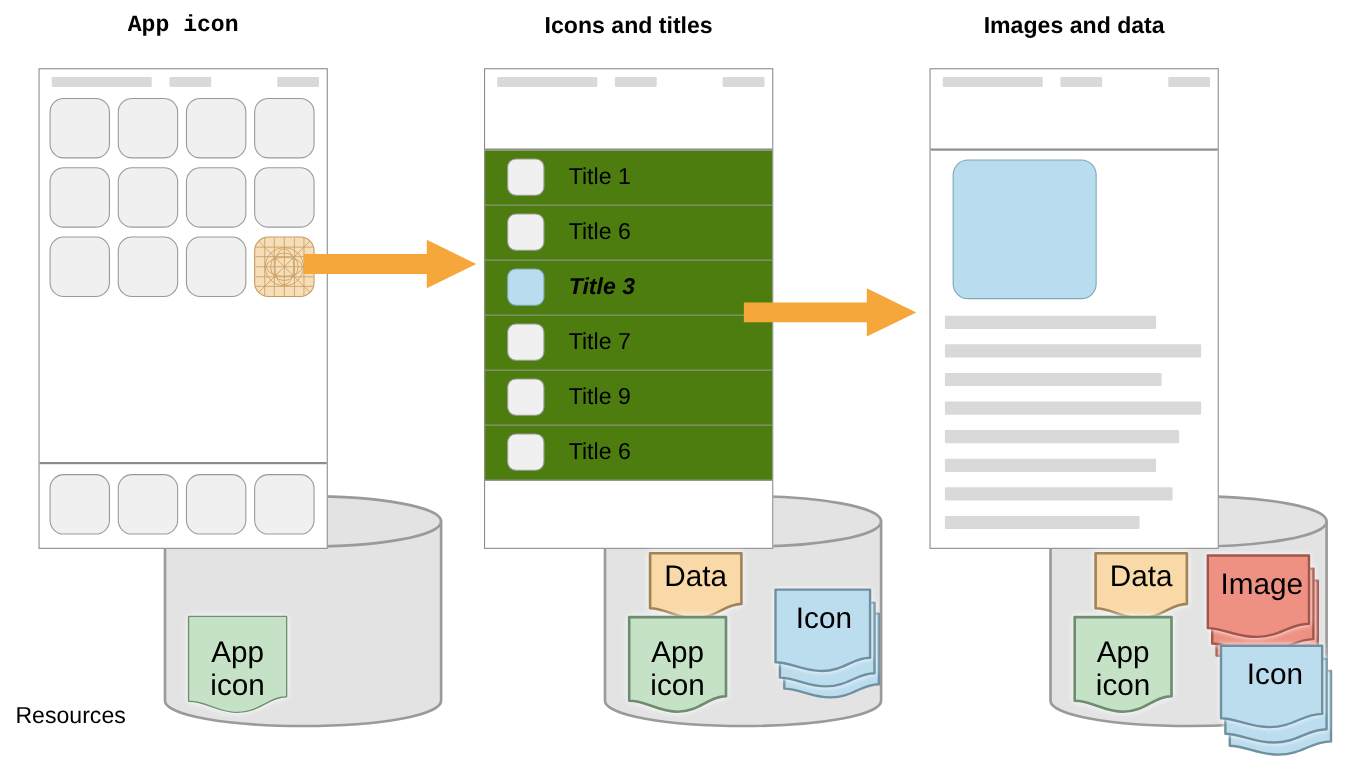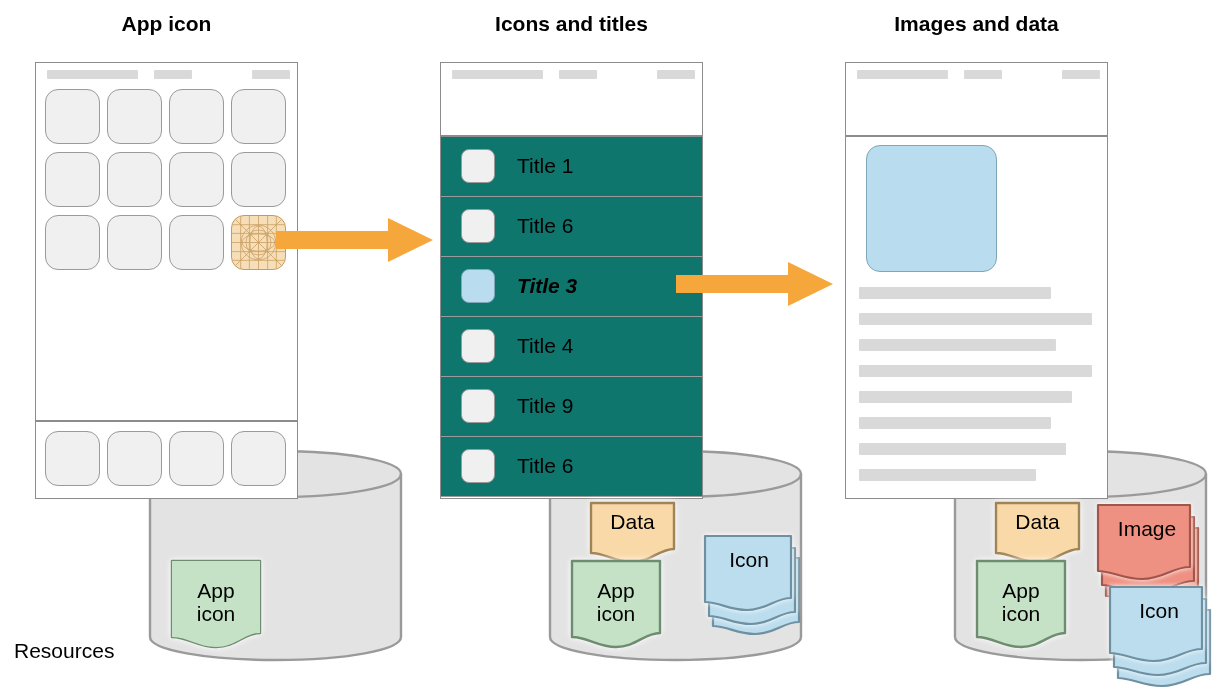--- a/index.html
+++ b/index.html
@@ -15,21 +15,21 @@
 
   
   .col-title {
     position: absolute;
     font-size: 21px;
     font-weight: bold;
     color: #000;
     text-align: center;
     white-space: nowrap;
   }
-  #title-0 { left: 35px;  top: 12px; width: 263px; }
+  #title-0 { left: 35px;  top: 12px; width: 263px; font-family: Liberation Mono, monospace; }
   #title-1 { left: 440px; top: 12px; width: 263px; }
   #title-2 { left: 845px; top: 12px; width: 263px; }
 
   
   .cyl { position: absolute; width: 255px; height: 215px; }
   #cyl-0 { left: 148px; top: 448px; }
   #cyl-1 { left: 548px; top: 448px; }
   #cyl-2 { left: 953px; top: 448px; }
   .cyl svg { display: block; width: 100%; height: 100%; }
 
@@ -90,24 +90,24 @@
   .dock {
     position: absolute; left: 9px; top: 368px;
     display: flex; gap: 7px;
   }
   .navbar-divider {
     position: absolute; left: 0; width: 100%; height: 1.6px; background: #8c8c8c;
   }
   .list { position: absolute; left: 0; width: 100%; }
   .list-row {
     position: relative;
-    height: 60px;
+    height: 50px;
     display: flex; align-items: center;
     border-bottom: 1.4px solid #9a9a9a;
-    background: #0f766e;
+    background: #4d7c0f;
   }
   .row-icon {
     width: 34px; height: 34px; margin-left: 20px;
     background: #f0f0f0;
     border: 1.4px solid #9a9a9a;
     border-radius: 8px;
     flex: 0 0 auto;
   }
   .row-icon.sel { background: #b9ddee; border-color: #7fa7b7; }
   .row-label {
@@ -131,21 +131,21 @@
   .arrow { position: absolute; }
   #arrow-0 { left: 276px; top: 216px; width: 158px; height: 48px; }
   #arrow-1 { left: 676px; top: 260px; width: 158px; height: 48px; }
   .arrow svg { display: block; width: 100%; height: 100%; }
 
   
   .rcard { position: absolute; }
   .rcard svg { display: block; width: 100%; height: 100%; overflow: visible; }
   .rcard-text {
     position: absolute; left: 0; width: 100%;
-    text-align: center; font-size: 21px; color: #000;
+    text-align: center; font-size: 27px; color: #000;
     line-height: 1.1;
     pointer-events: none;
   }
 </style>
 </head>
 <body>
 
 <div class="stage">
 
   <div class="col-title" id="title-0">App icon</div>
@@ -241,21 +241,21 @@
       <div class="list-row">
         <div class="row-icon"></div>
         <div class="row-label">Title 6</div>
       </div>
       <div class="list-row selected">
         <div class="row-icon sel"></div>
         <div class="row-label">Title 3</div>
       </div>
       <div class="list-row">
         <div class="row-icon"></div>
-        <div class="row-label">Title 4</div>
+        <div class="row-label">Title 7</div>
       </div>
       <div class="list-row">
         <div class="row-icon"></div>
         <div class="row-label">Title 9</div>
       </div>
       <div class="list-row">
         <div class="row-icon"></div>
         <div class="row-label">Title 6</div>
       </div>
     </div>

